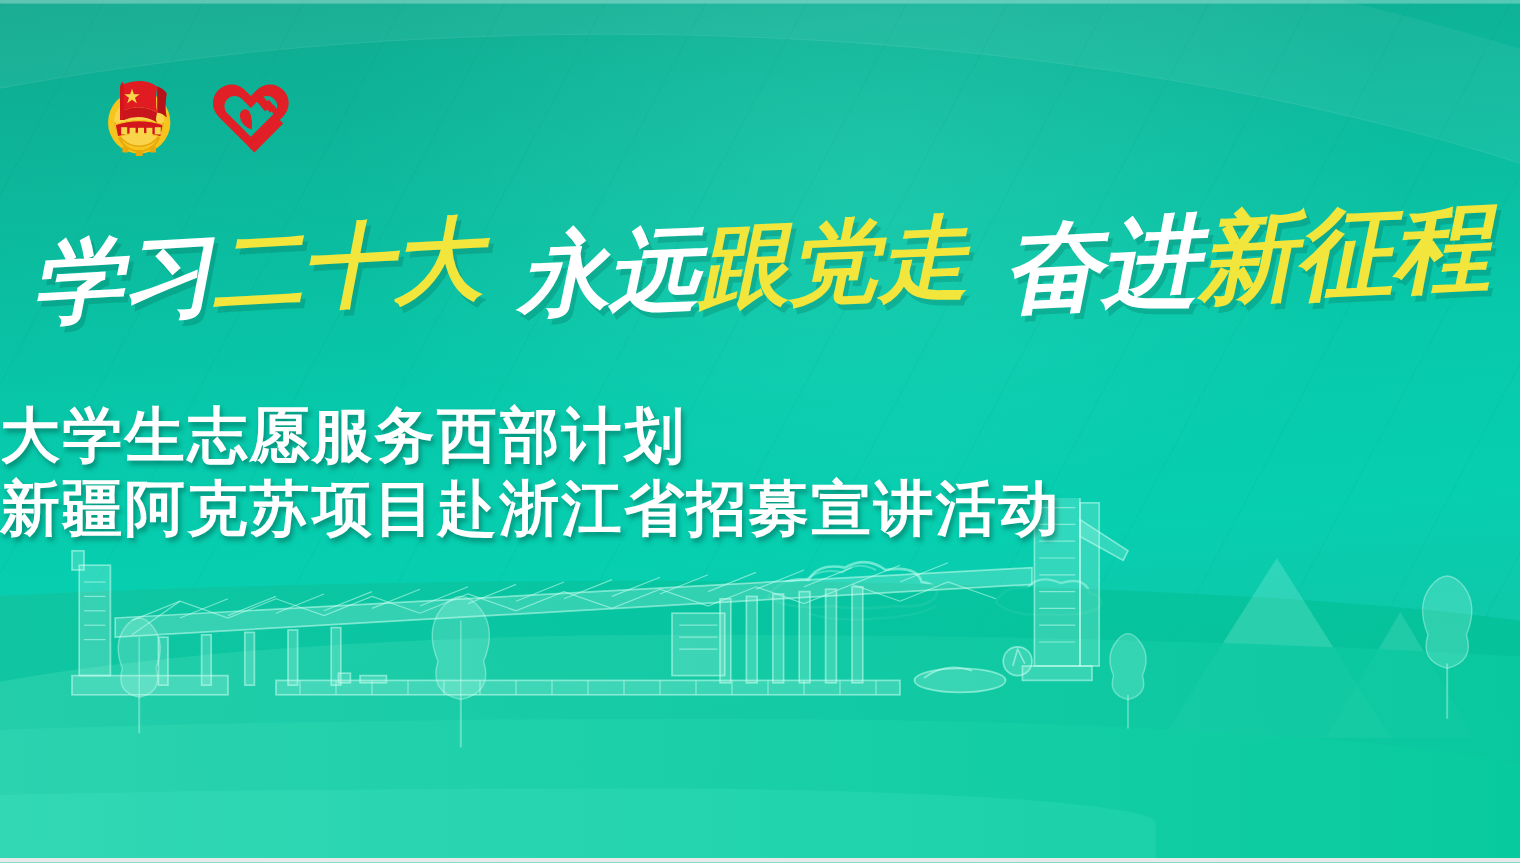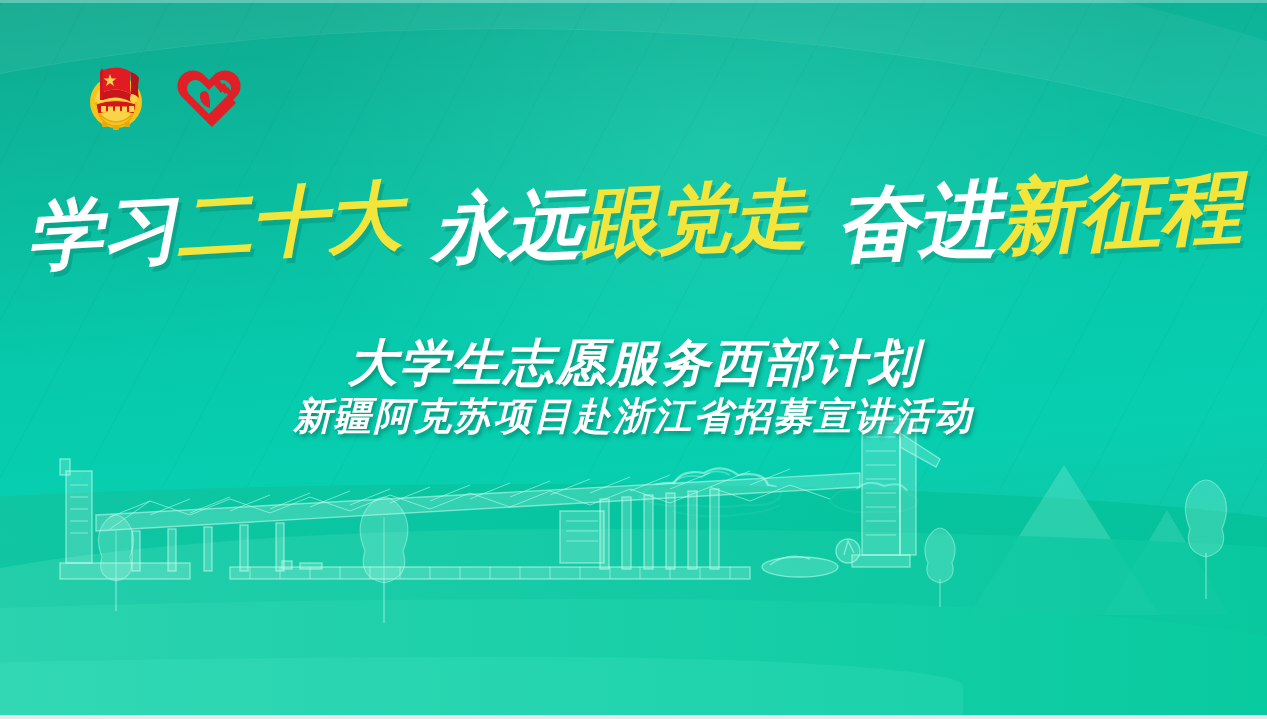--- a/index.html
+++ b/index.html
@@ -144,33 +144,32 @@
   .hl-white  { color: #ffffff; }
   .hl-yellow { color: #F2E53C; }
   .g1 { transform: rotate(-3.2deg); }
   .g2 { transform: rotate(-2.4deg) translateY(-4px); }
   .g3 { transform: rotate(-2.8deg) translateY(-8px); }
   .g3 .hl { font-size: 82px; }
 
   
   .subtitle {
     position: absolute; left: 0; top: 332px; width: 100%;
-    text-align: center;
-    font-style: italic;
+    text-align: left;
   }
   .sub-line {
     font-family: "DejaVu Serif", "Liberation Serif", serif;
     font-weight: 700;
     color: #ffffff;
     text-shadow: 2px 3px 4px rgba(0,72,58,0.45);
     letter-spacing: 2px;
     line-height: 1.22;
   }
   .sub-line-1 { font-size: 50px; }
-  .sub-line-2 { font-size: 38px; }
+  .sub-line-2 { font-size: 50px; }
 </style>
 </head>
 <body>
 
 <div id="poster">
 
   <div class="bg-layer">
     <div class="glow"></div>
     <div class="arc-lines"></div>
     <div class="arc-lines2"></div>

